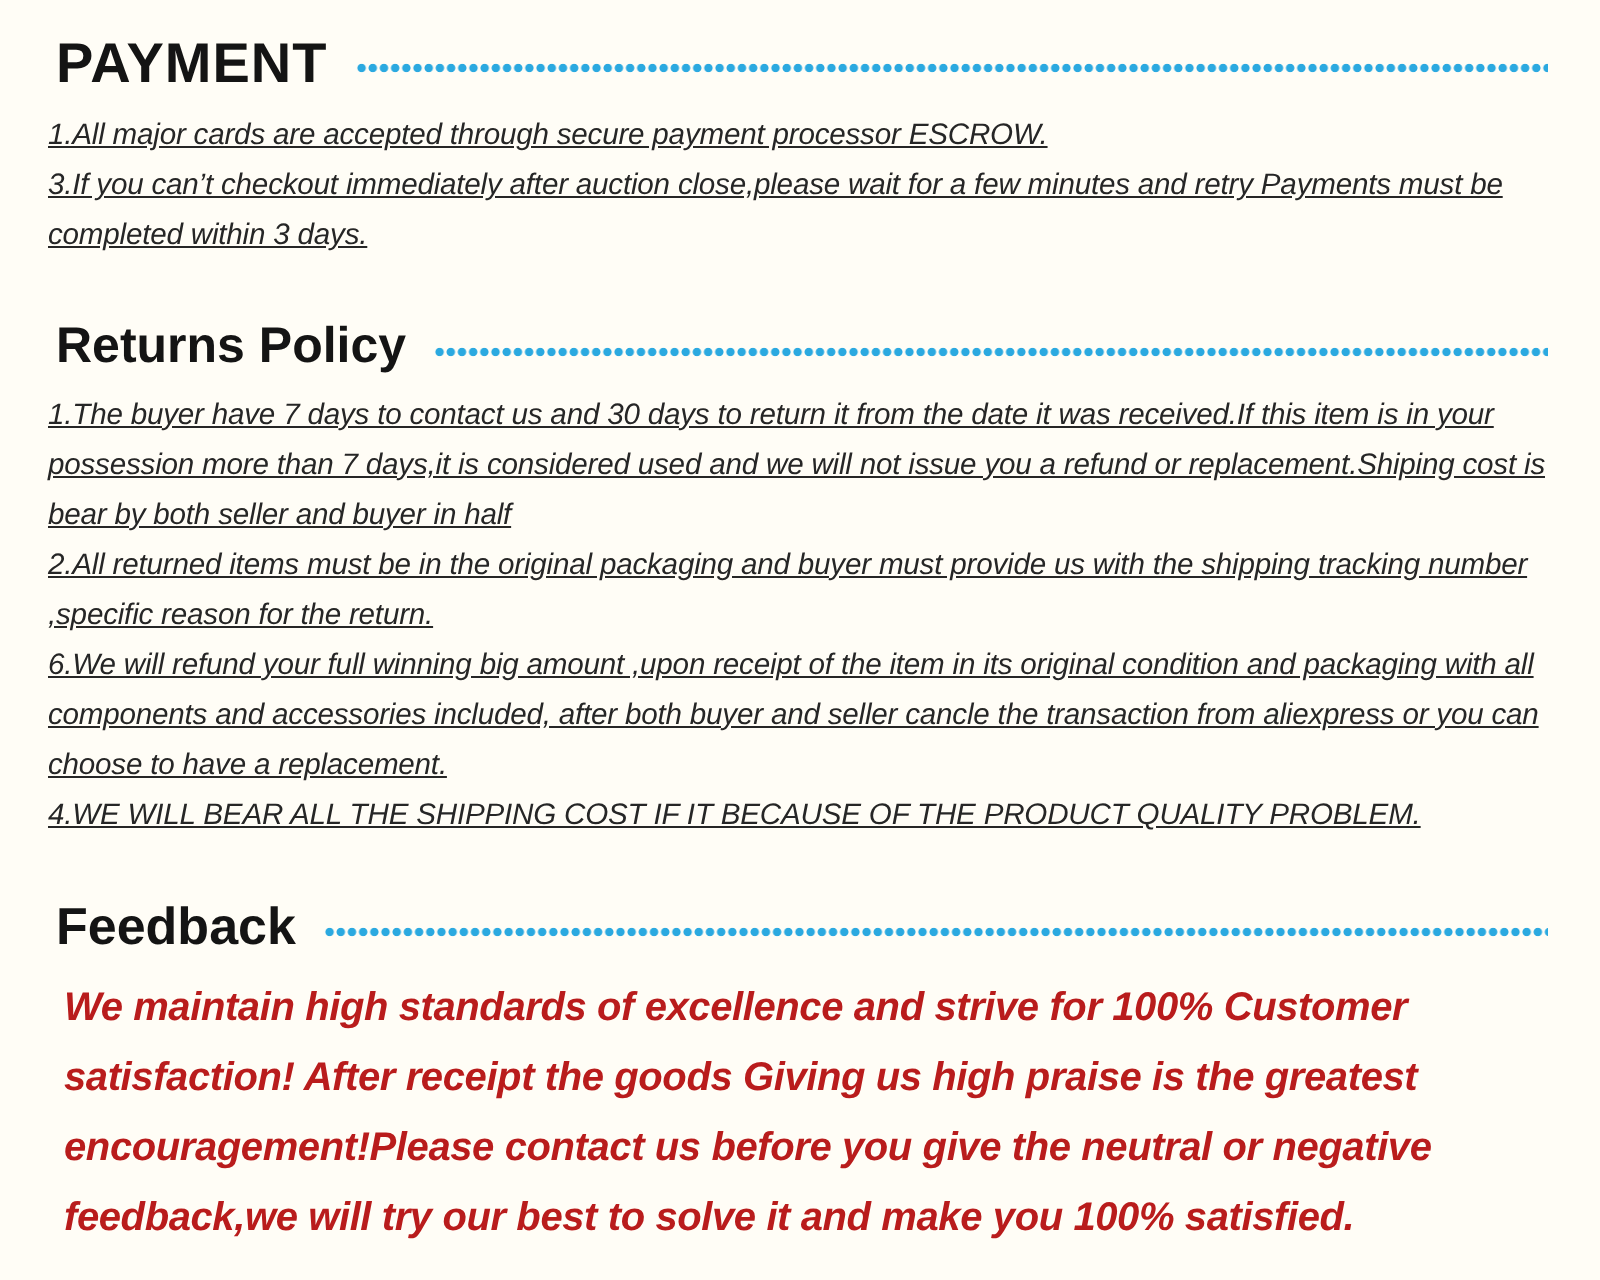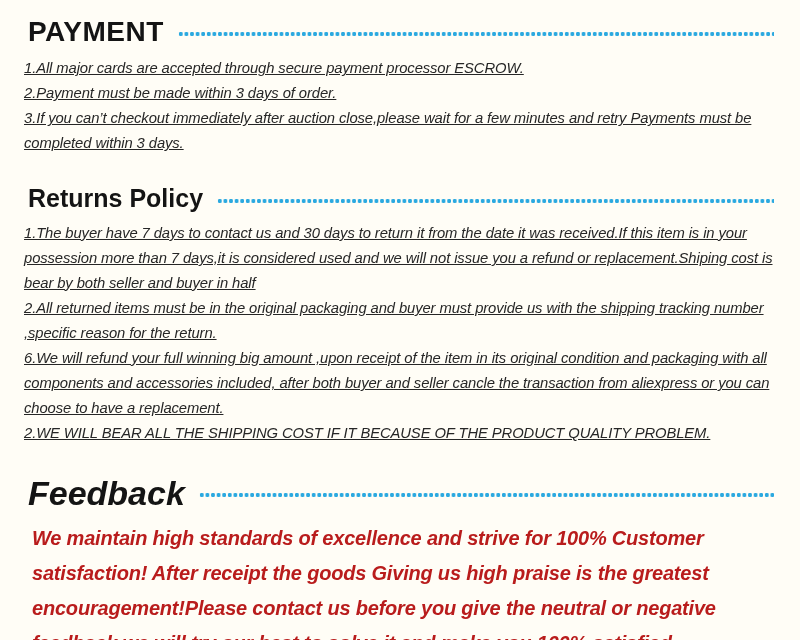--- a/index.html
+++ b/index.html
@@ -29,21 +29,21 @@
   .section-title {
     margin: 0;
     font-weight: 700;
     color: var(--heading);
     line-height: 1.15;
     letter-spacing: 0px;
     white-space: nowrap;
   }
   .title-payment { font-size: 28px; letter-spacing: 0.5px; }
   .title-returns { font-size: 25px; }
-  .title-feedback { font-size: 34px; font-style: italic; }
+  .title-feedback { font-size: 26px; }
   .dotted-leader {
     flex: 1;
     height: 6px;
     margin-left: 14px;
     margin-top: 4px;
     background-image: radial-gradient(circle, var(--accent) 1.9px, rgba(43,169,224,0) 2.3px);
     background-size: 5.6px 6px;
     background-repeat: repeat-x;
     background-position: 0 50%;
   }
@@ -71,33 +71,32 @@
 <body>
 
 <div class="wrap">
 
   <section>
     <div class="section-header">
       <h2 class="section-title title-payment">PAYMENT</h2>
       <div class="dotted-leader"></div>
     </div>
     <p class="body-line">1.All major cards are accepted through secure payment processor ESCROW.</p>
-    <p class="body-line">2.Payment must be made within 3 days of order.</p>
     <p class="body-line">3.If you can’t checkout immediately after auction close,please wait for a few minutes and  retry Payments must be completed within 3 days.</p>
   </section>
 
   <section>
     <div class="section-header later">
       <h2 class="section-title title-returns">Returns Policy</h2>
       <div class="dotted-leader"></div>
     </div>
     <p class="body-line">1.The buyer have 7 days to contact us and 30 days to return it from the date it was received.If this item is in your possession more than 7 days,it is considered used and we will not issue you a refund or replacement.Shiping cost is bear by both seller and buyer in half</p>
     <p class="body-line">2.All returned items must be in the original packaging and buyer must provide us with the shipping tracking number ,specific reason for the return.</p>
     <p class="body-line">6.We will refund your full winning big amount ,upon receipt of the item in its original condition and packaging with all components and accessories included, after both buyer and seller cancle the transaction from aliexpress or you can choose to have a replacement.</p>
-    <p class="body-line">2.WE WILL BEAR ALL THE SHIPPING COST  IF IT BECAUSE OF THE PRODUCT QUALITY PROBLEM.</p>
+    <p class="body-line">4.WE WILL BEAR ALL THE SHIPPING COST  IF IT BECAUSE OF THE PRODUCT QUALITY PROBLEM.</p>
   </section>
 
   <section>
     <div class="section-header later">
       <h2 class="section-title title-feedback">Feedback</h2>
       <div class="dotted-leader"></div>
     </div>
     <p class="feedback-text">We maintain high standards of excellence and strive for 100% Customer satisfaction! After receipt the goods Giving us high praise is the greatest encouragement!Please contact us before you give the neutral or negative feedback,we will try our best to solve it and make you 100% satisfied.</p>
   </section>
 

